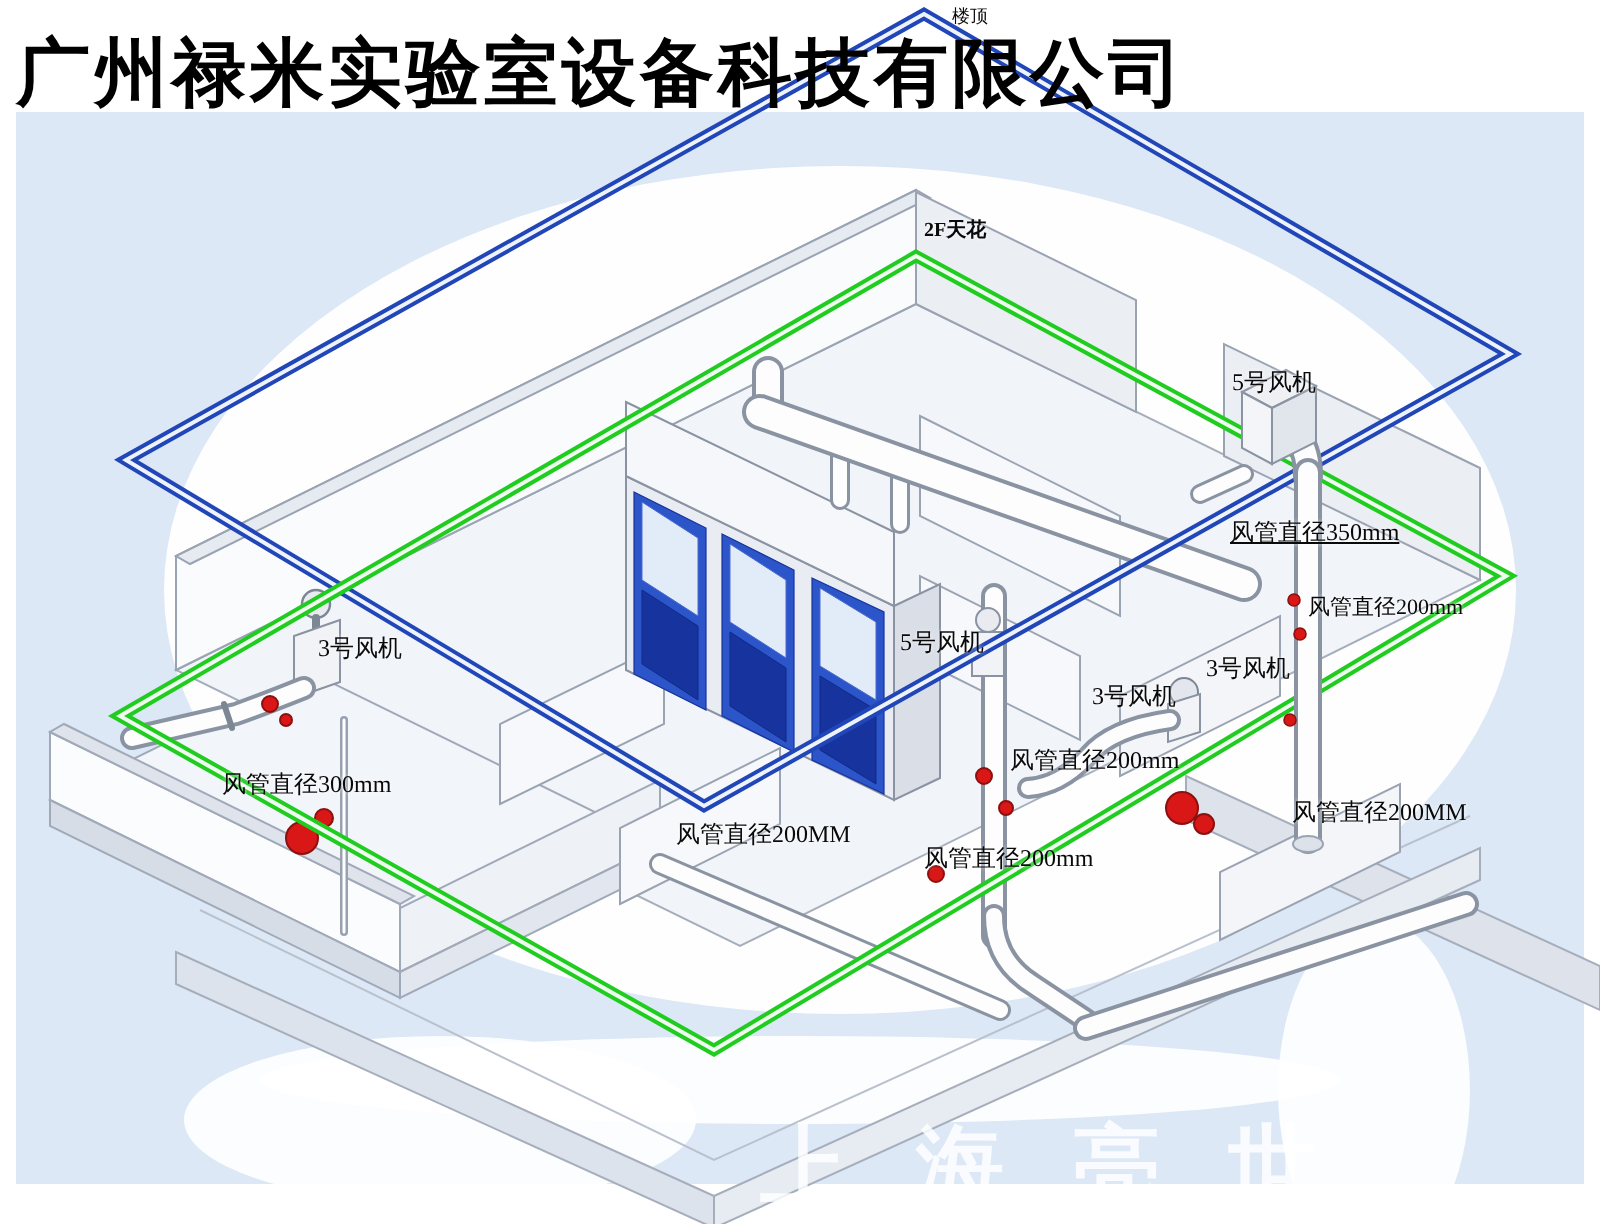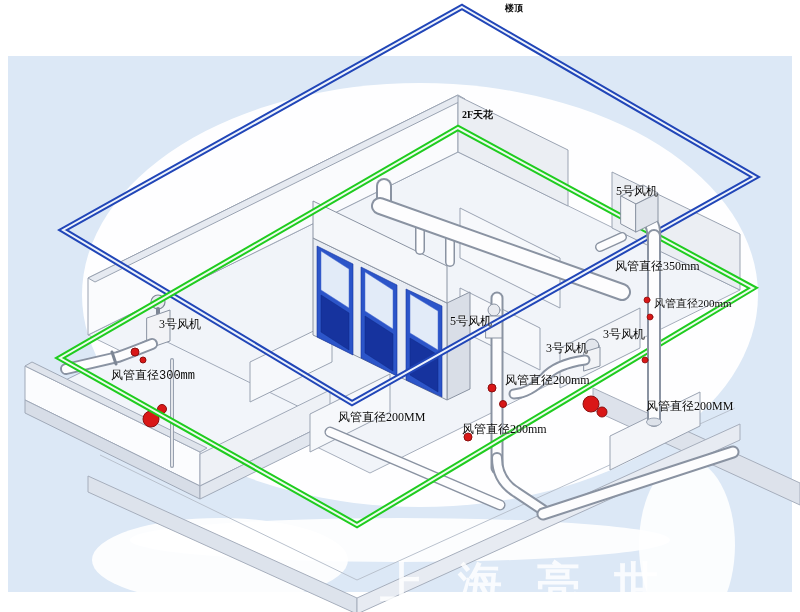--- a/index.html
+++ b/index.html
@@ -13,31 +13,31 @@
   .wm-under{z-index:0;}
   .wm-over{z-index:2;}
   .wm-left{left:0px;top:326px;writing-mode:vertical-rl;font-size:42px;letter-spacing:17px;}
   .wm-right{left:736px;top:60px;writing-mode:vertical-rl;font-size:44px;letter-spacing:18px;}
   .wm-bottom{left:380px;top:554px;font-size:44px;letter-spacing:34px;}
   .wm-top{left:442px;top:-12px;font-size:46px;letter-spacing:10px;color:rgba(125,160,220,0.30);}
   .lbl{
     position:absolute;z-index:3;font-family:"Liberation Serif",serif;font-size:12px;
     color:#0a0a0a;white-space:nowrap;text-shadow:0 0 2px rgba(255,255,255,0.9);
   }
-  .ann-roof{left:505px;top:2px;font-size:9px;font-weight:bold;}
+  .ann-roof{left:476px;top:2px;font-size:9px;}
   .ann-ceiling{left:462px;top:108px;font-size:10px;font-weight:bold;}
   .ann-fan5-roof{left:616px;top:183px;}
-  .ann-duct350{left:615px;top:258px;}
+  .ann-duct350{left:615px;top:258px;text-decoration:underline;}
   .ann-duct200-right{left:654px;top:296px;font-size:11px;}
   .ann-fan3-right-outer{left:603px;top:326px;}
   .ann-fan3-right-inner{left:546px;top:340px;}
   .ann-fan5-center{left:450px;top:313px;}
   .ann-duct200-center{left:505px;top:372px;}
   .ann-fan3-left{left:159px;top:316px;}
-  .ann-duct300-left{left:111px;top:367px;font-family:Liberation Mono, monospace;}
+  .ann-duct300-left{left:111px;top:384px;}
   .ann-duct200-mid{left:338px;top:409px;}
   .ann-duct200-bottom{left:462px;top:421px;}
   .ann-duct200-br{left:646px;top:398px;}
   #title{
     position:absolute;left:8px;top:12px;z-index:4;
     font-size:37px;font-weight:bold;color:#000;letter-spacing:2px;white-space:nowrap;
   }
 </style>
 </head>
 <body>
@@ -202,14 +202,15 @@
   <div class="lbl ann-fan3-right-outer">3号风机</div>
   <div class="lbl ann-fan3-right-inner">3号风机</div>
   <div class="lbl ann-fan5-center">5号风机</div>
   <div class="lbl ann-duct200-center">风管直径200mm</div>
   <div class="lbl ann-fan3-left">3号风机</div>
   <div class="lbl ann-duct300-left">风管直径300mm</div>
   <div class="lbl ann-duct200-mid">风管直径200MM</div>
   <div class="lbl ann-duct200-bottom">风管直径200mm</div>
   <div class="lbl ann-duct200-br">风管直径200MM</div>
 
+  <div id="title">广州禄米实验室设备科技有限公司</div>
 
 </div>
 
 </body></html>

